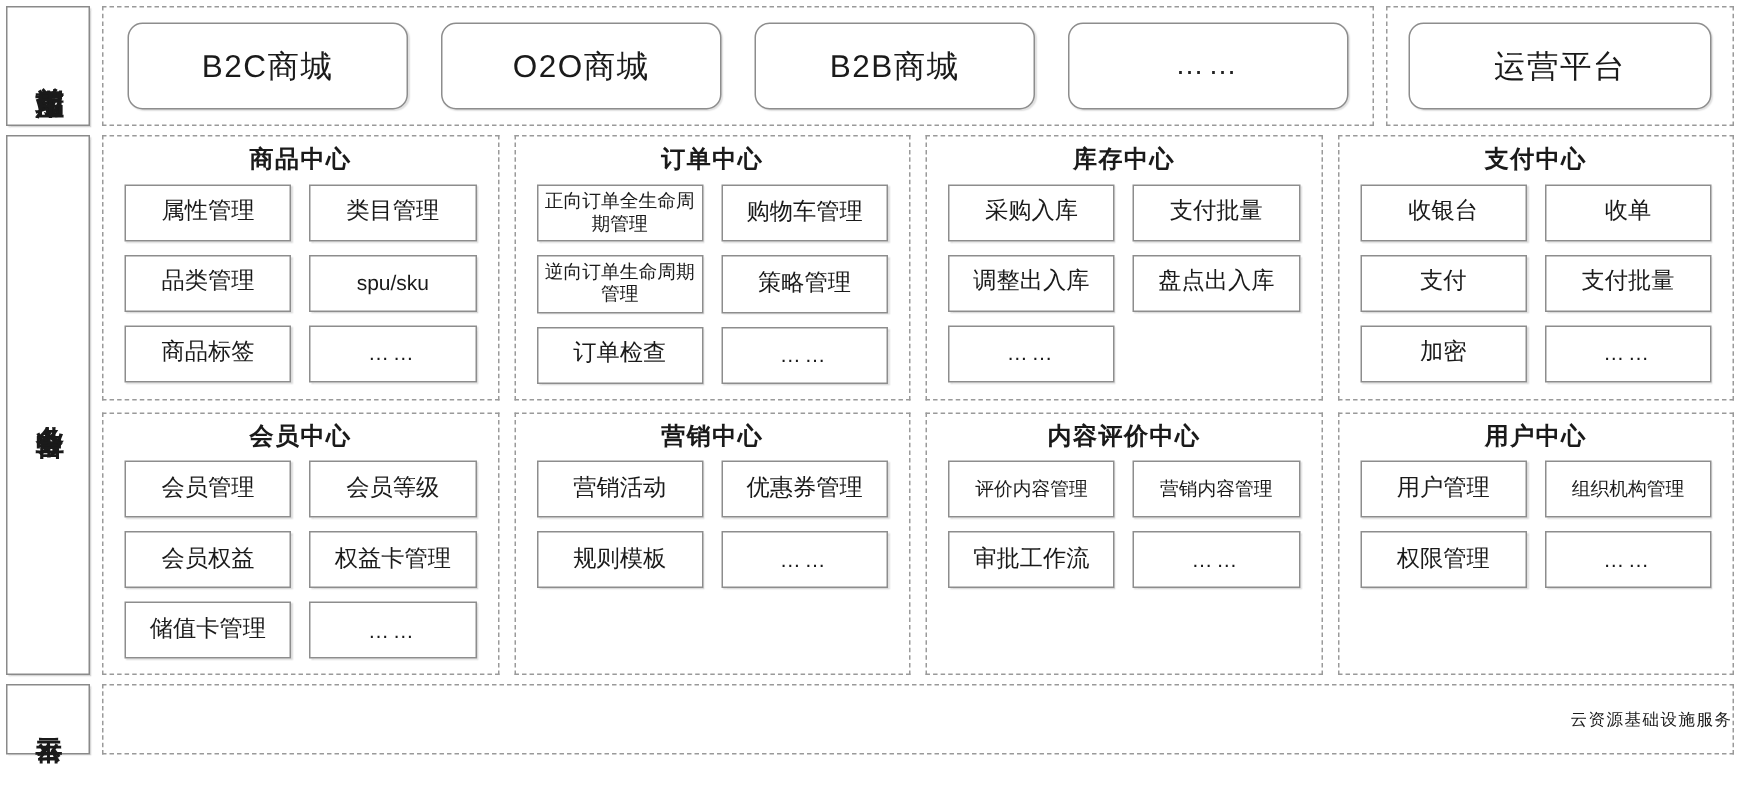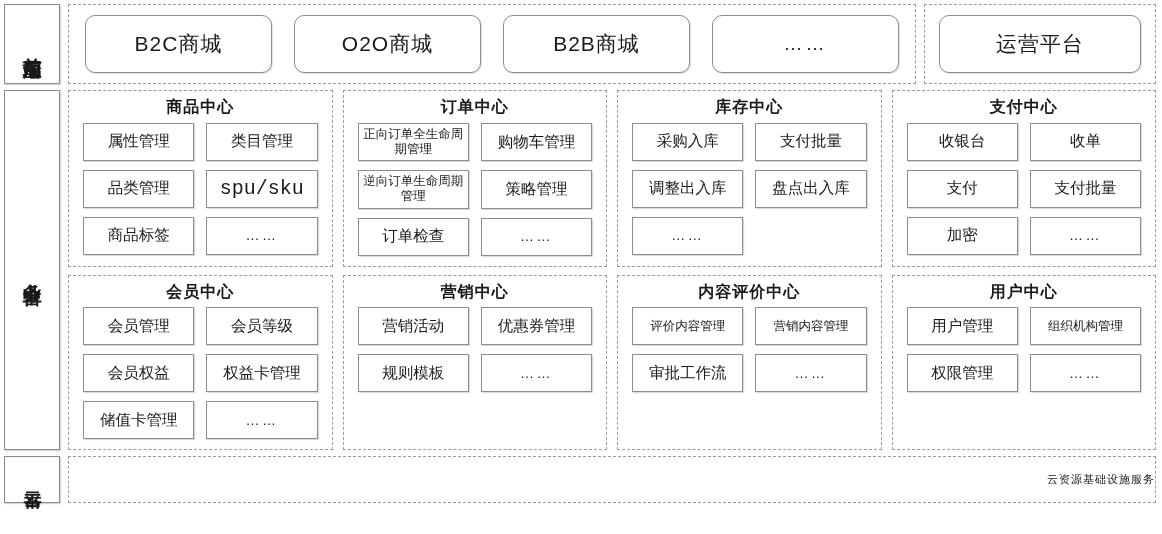--- a/index.html
+++ b/index.html
@@ -141,21 +141,21 @@
     align-items: center;
     justify-content: center;
     text-align: center;
     font-size: 15.5px;
     line-height: 1.18;
     padding: 3px 4px;
     box-shadow: 1px 1px 1px rgba(0,0,0,0.14);
   }
   .cell.two-line { font-size: 12.5px; line-height: 1.22; }
   .cell.dots { letter-spacing: 2.5px; font-size: 14px; }
-  .cell.mono { font-size: 20px; font-family: Liberation Mono, monospace; }
+  .cell.mono { font-size: 14px; }
 
   
   .cloud-body {
     flex: 1 1 auto;
     display: flex;
     align-items: center;
     justify-content: flex-end;
     font-size: 11px;
     letter-spacing: 1px;
   }

